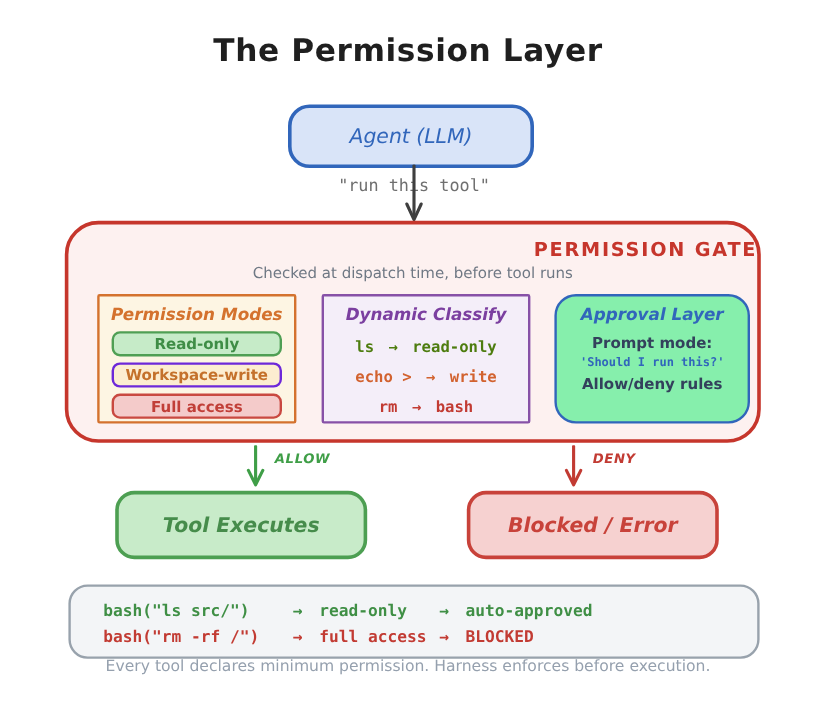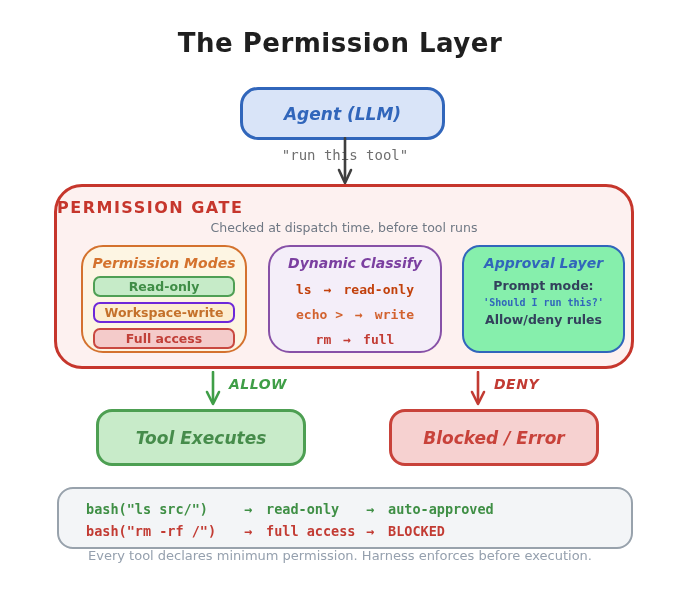--- a/index.html
+++ b/index.html
@@ -25,21 +25,21 @@
   .agent-box {
     position: absolute;
     left: 240px; top: 87px;
     width: 205px; height: 53px;
     background: #d9e4f8;
     border: 3px solid #3166bb;
     border-radius: 18px;
     display: flex; align-items: center; justify-content: center;
   }
   .agent-box .label {
-    color: #3166bb; font-size: 17px; font-weight: 700;
+    color: #3166bb; font-size: 17px; font-weight: 400;
     font-style: italic;
   }
   .dispatch-label {
     position: absolute;
     left: 225px; top: 147px; width: 240px;
     text-align: center;
     font-family: "DejaVu Sans Mono", "Liberation Mono", monospace;
     font-size: 14px;
     color: #6f6f6f;
   }
@@ -48,32 +48,33 @@
   .gate {
     position: absolute;
     left: 54px; top: 184px;
     width: 580px; height: 185px;
     background: #fdf1f0;
     border: 3px solid #c6362c;
     border-radius: 28px;
   }
   .gate-title {
     margin-top: 11px;
-    text-align: left;
+    text-align: right;
     font-size: 16px; font-weight: 700;
     letter-spacing: 1.5px;
     color: #c6362c;
+    padding-left: 20px;
   }
   .gate-subtitle {
     margin-top: 3px;
     text-align: center;
     font-size: 12.5px;
     color: #6f7884;
   }
-  .subbox { position: absolute; top: 58px; height: 108px; border-radius: 22px; }
+  .subbox { position: absolute; top: 58px; height: 108px; border-radius: 2px; }
   .subbox .subbox-title {
     text-align: center; font-size: 14px; font-weight: 700; margin-top: 8px;
     font-style: italic;
   }
   
   .pm-box { left: 24px; width: 166px; background: #fdf5e3; border: 2.5px solid #d4722e; }
   .pm-box .subbox-title { color: #d4722e; }
   .pill {
     margin: 5px 10px 0 10px;
     height: 21px;
@@ -87,40 +88,40 @@
   
   .dc-box { left: 211px; width: 174px; background: #f4eef9; border: 2.5px solid #8751a7; }
   .dc-box .subbox-title { color: #7b3fa0; }
   .dc-rows { margin-top: 6px; }
   .dc-row {
     display: flex; justify-content: center; gap: 12px;
     font-family: "DejaVu Sans Mono", "Liberation Mono", monospace;
     font-size: 13px; font-weight: 700;
     line-height: 25px;
   }
-  .dc-row.green  { color: #c2410c; align-items: center; }
+  .dc-row.green  { color: #4d7c0f; align-items: center; }
   .dc-row.orange { color: #d2622f; }
   .dc-row.red    { color: #c23b33; }
   
   .al-box { left: 405px; width: 163px; background: #86efac; border: 2.5px solid #3166bb; border-radius: 18px; }
   .al-box .subbox-title { color: #3166bb; }
   .al-line1, .al-line3 {
     text-align: center; font-size: 12.5px; color: #33415c; font-weight: 600;
   }
   .al-line1 { margin-top: 7px; }
   .al-line2 {
     text-align: center;
     font-family: "DejaVu Sans Mono", "Liberation Mono", monospace;
     font-size: 10px; font-weight: 700; color: #3166bb;
     margin-top: 4px; margin-bottom: 4px;
   }
   
   .branch-label {
     position: absolute;
-    font-size: 14px; font-weight: 700; font-style: italic;
+    font-size: 11px; font-weight: 700; font-style: italic;
     letter-spacing: 0.5px;
   }
   .branch-label.allow { left: 229px; top: 376px; color: #3f9e47; }
   .branch-label.deny  { left: 494px; top: 376px; color: #c23b33; }
   
   .outcome {
     position: absolute; top: 409px;
     width: 210px; height: 57px;
     border-radius: 16px;
     display: flex; align-items: center; justify-content: center;
@@ -201,21 +202,21 @@
           <span>read-only</span>
         </div>
         <div class="dc-row orange">
           <span>echo &gt;</span>
           <span>→</span>
           <span>write</span>
         </div>
         <div class="dc-row red">
           <span>rm</span>
           <span>→</span>
-          <span>full</span>
+          <span>bash</span>
         </div>
       </div>
     </div>
 
     <div class="subbox al-box">
       <div class="subbox-title">Approval Layer</div>
       <div class="al-line1">Prompt mode:</div>
       <div class="al-line2">'Should I run this?'</div>
       <div class="al-line3">Allow/deny rules</div>
     </div>

